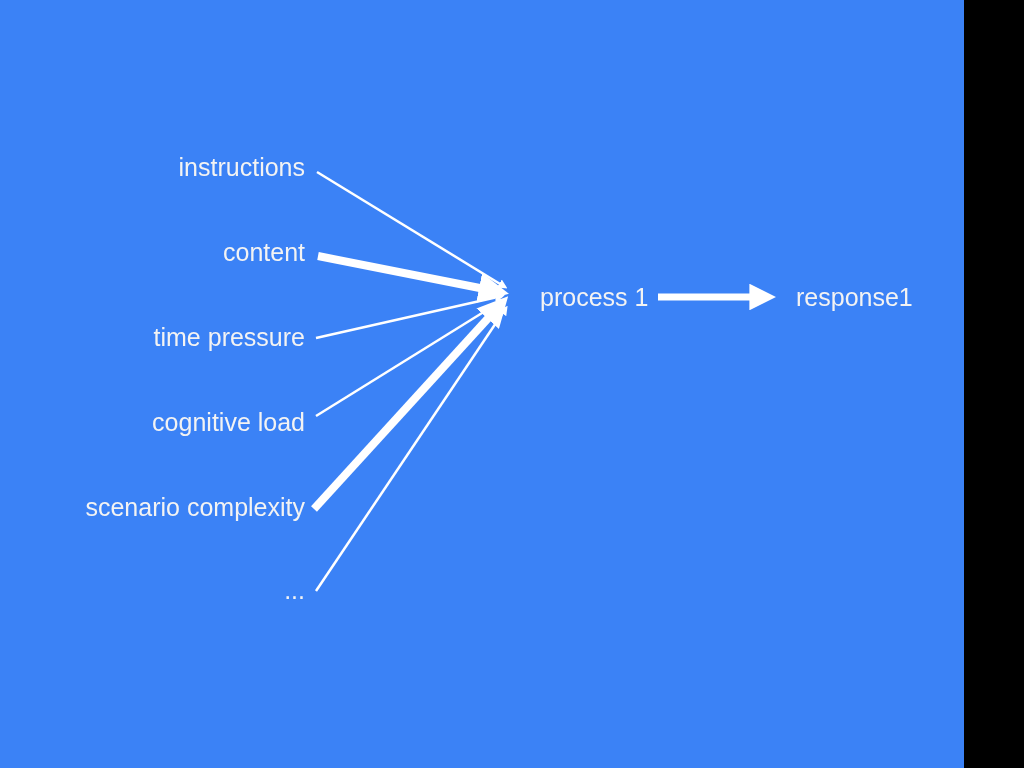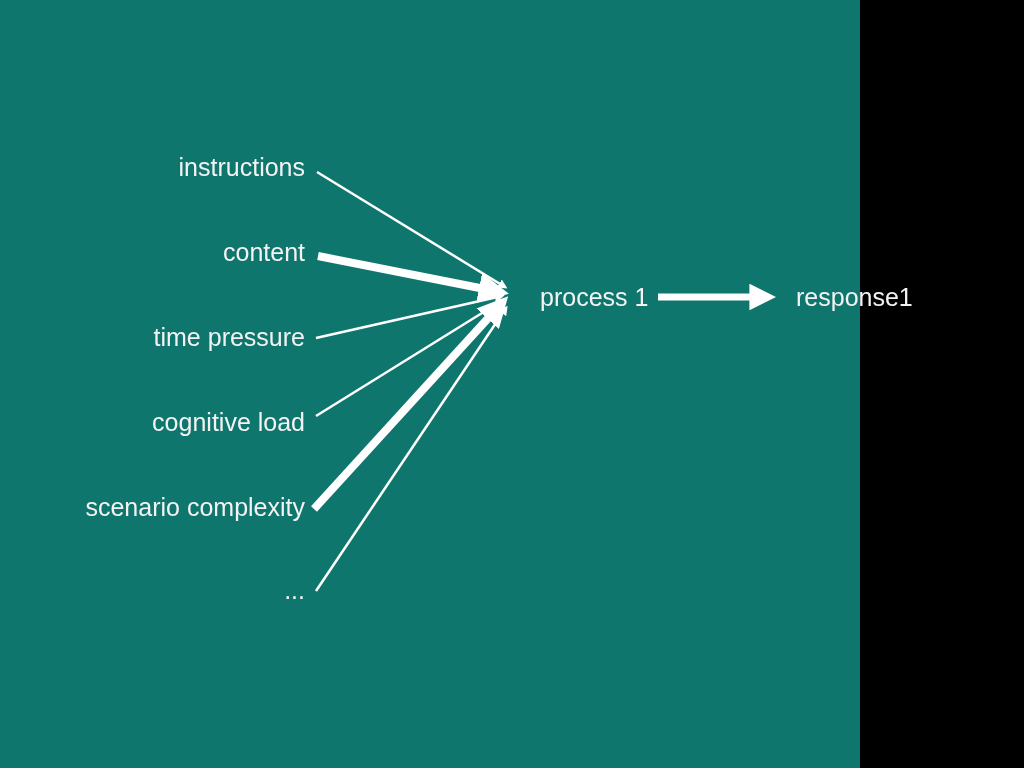--- a/index.html
+++ b/index.html
@@ -6,23 +6,23 @@
     margin: 0;
     padding: 0;
     width: 1024px;
     height: 768px;
     background: #000000;
     overflow: hidden;
     font-family: "Liberation Sans", "DejaVu Sans", sans-serif;
   }
   .slide {
     position: relative;
-    width: 860px;
+    width: 964px;
     height: 768px;
-    background: #0f766e;
+    background: #3b82f6;
   }
   svg text {
     fill: #f3f3f3;
     font-family: "Liberation Sans", "DejaVu Sans", sans-serif;
     font-size: 25px;
   }
   .edge-thin {
     stroke: #ffffff;
     stroke-width: 2.5;
   }

